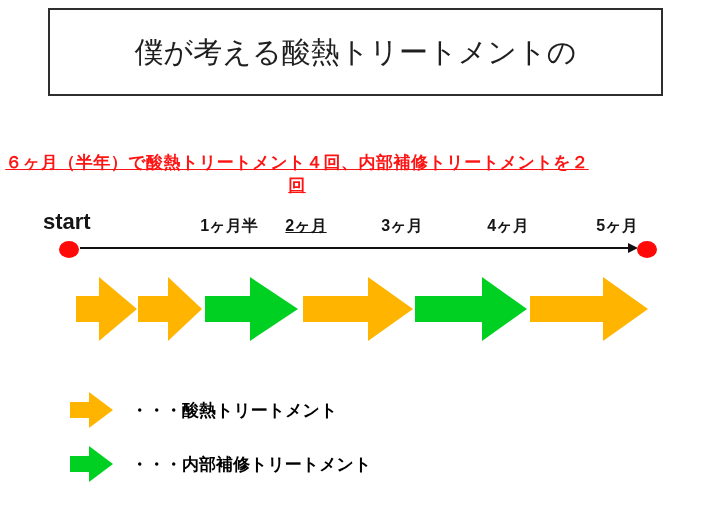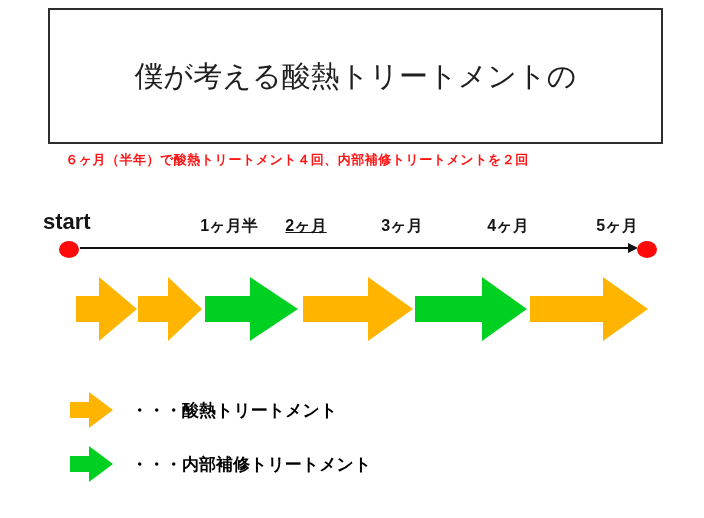--- a/index.html
+++ b/index.html
@@ -5,31 +5,31 @@
   html,body{margin:0;padding:0;}
   body{
     width:704px;height:518px;position:relative;overflow:hidden;
     background:#ffffff;
     font-family:"Liberation Sans","DejaVu Sans",sans-serif;
     color:#1c1c1c;
   }
   .abs{position:absolute;}
   
   .title-box{
-    left:48px;top:8px;width:615px;height:136px;box-sizing:border-box;
+    left:48px;top:8px;width:615px;height:88px;box-sizing:border-box;
     border:2px solid #2e2e2e;background:#ffffff;
     display:flex;flex-direction:column;justify-content:center;align-items:center;
     font-family:"Liberation Serif","DejaVu Serif",serif;
     font-size:29px;line-height:46px;color:#1f1f1f;
     text-align:center;
   }
   
   .subtitle{
     left:0;top:151px;width:594px;text-align:center;
-    font-size:13px;font-weight:bold;letter-spacing:0.5px;
+    font-size:17px;font-weight:bold;letter-spacing:0.5px;text-decoration:underline;
   }
   
   .start-label{left:43px;top:209px;font-size:22px;font-weight:bold;color:#161616;}
   .milestone{
     position:absolute;top:216px;transform:translateX(-50%);
     font-size:16px;font-weight:bold;color:#161616;white-space:nowrap;margin-left:48px;
   }
   .axis-line{left:80px;top:247px;width:550px;height:2px;background:#111111;}
   .axis-head{
     left:628px;top:243px;width:0;height:0;

